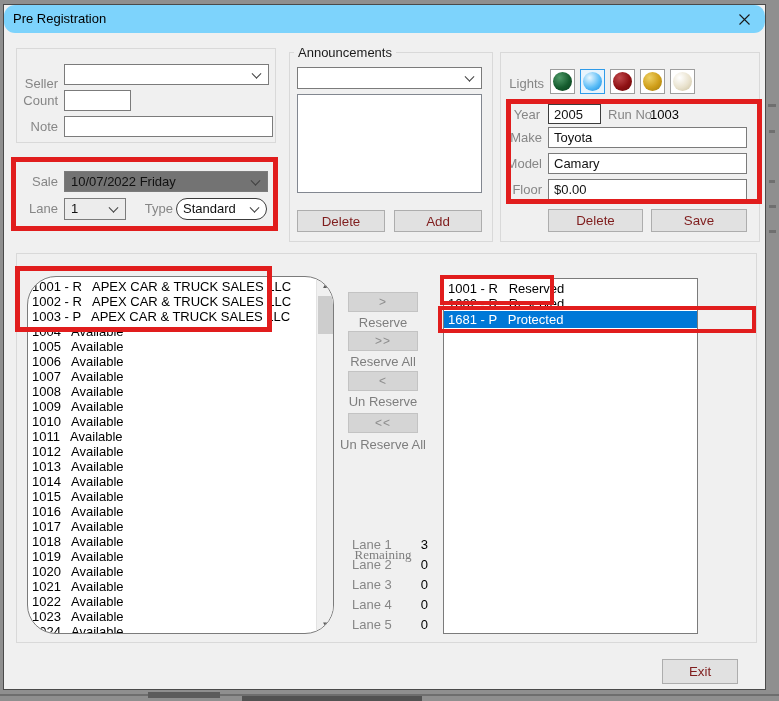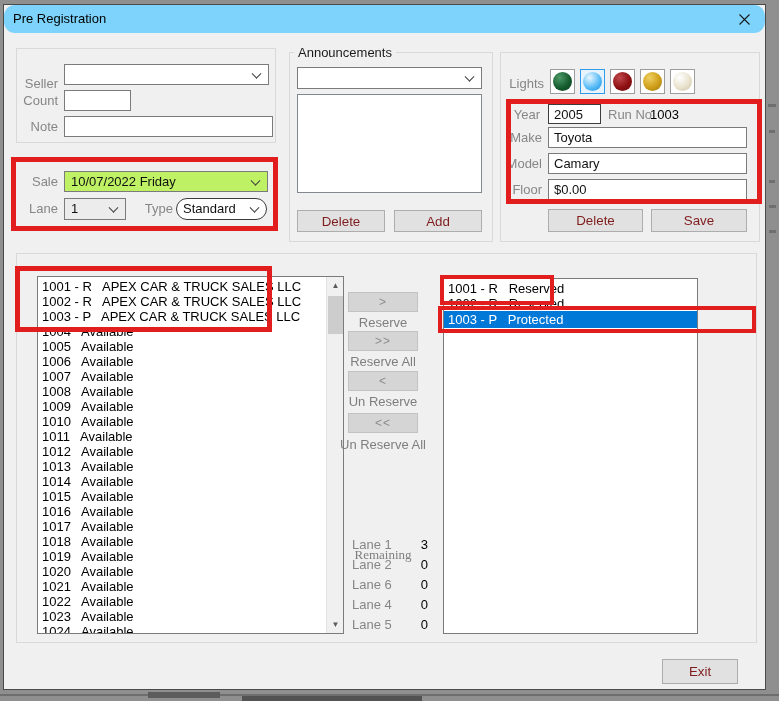--- a/index.html
+++ b/index.html
@@ -87,21 +87,21 @@
   <div class="combo" style="left:64px;top:64px;width:205px;">
     <span></span>
     <span class="chev"></span>
   </div>
   <span class="lbl" style="left:14px;top:93px;width:44px;">Count</span>
   <input class="raw" style="left: 64px; top: 90px; width: 67px;" readonly="" value="">
   <span class="lbl" style="left:14px;top:119px;width:44px;">Note</span>
   <input class="raw" style="left: 64px; top: 116px; width: 209px;" readonly="" value="">
 
   <span class="lbl" style="left:14px;top:174px;width:44px;">Sale</span>
-  <div class="combo" style="left:64px;top:171px;width:204px;background:#bef264;">
+  <div class="combo" style="left:64px;top:171px;width:204px;background:#737373;">
     <span>10/07/2022 Friday</span>
     <span class="chev"></span>
   </div>
   <span class="lbl" style="left:14px;top:201px;width:44px;">Lane</span>
   <div class="combo" style="left:64px;top:198px;width:62px;height:22px;background:#ececec;">
     <span>1</span>
     <span class="chev"></span>
   </div>
   <span class="lbl" style="left:140px;top:201px;width:33px;">Type</span>
   <div class="combo" style="left:176px;top:198px;width:91px;height:22px;border-color:#3c3c3c;border-radius:11px;">
@@ -149,21 +149,21 @@
   <span class="lbl" style="left:500px;top:156px;width:42px;">Model</span>
   <input class="raw" style="left: 548px; top: 153px; width: 199px;" readonly="" value="Camary">
   <span class="lbl" style="left:500px;top:182px;width:42px;">Floor</span>
   <input class="raw" style="left: 548px; top: 179px; width: 199px;" readonly="" value="$0.00">
 
   <button class="btn" style="left:548px;top:209px;width:95px;height:23px;">Delete</button>
   <button class="btn" style="left:651px;top:209px;width:96px;height:23px;">Save</button>
 
   <div class="groupbox" style="left:16px;top:253px;width:741px;height:390px;"></div>
 
-  <div class="listbox" style="left:37px;top:276px;width:307px;height:358px;">
+  <div class="listbox" style="left:27px;top:276px;width:307px;height:358px;border-radius:29px;">
     <div class="items">
         <div class="li">1001 - R   APEX CAR &amp; TRUCK SALES LLC</div>
         <div class="li">1002 - R   APEX CAR &amp; TRUCK SALES LLC</div>
         <div class="li">1003 - P   APEX CAR &amp; TRUCK SALES LLC</div>
         <div class="li">1004   Available</div>
         <div class="li">1005   Available</div>
         <div class="li">1006   Available</div>
         <div class="li">1007   Available</div>
         <div class="li">1008   Available</div>
         <div class="li">1009   Available</div>
@@ -203,38 +203,38 @@
   <div>
       <div class="lane-row" style="top: 537px;">
         <span class="lane-name">Lane 1</span>
         <span class="lane-val">3</span>
       </div>
       <div class="lane-row" style="top: 557px;">
         <span class="lane-name">Lane 2</span>
         <span class="lane-val">0</span>
       </div>
       <div class="lane-row" style="top: 577px;">
-        <span class="lane-name">Lane 6</span>
+        <span class="lane-name">Lane 3</span>
         <span class="lane-val">0</span>
       </div>
       <div class="lane-row" style="top: 597px;">
         <span class="lane-name">Lane 4</span>
         <span class="lane-val">0</span>
       </div>
       <div class="lane-row" style="top: 617px;">
         <span class="lane-name">Lane 5</span>
         <span class="lane-val">0</span>
       </div>
     </div>
 
   <div class="listbox" style="left:443px;top:278px;width:255px;height:356px;">
     <div class="items" style="right:0;">
         <div class="li">1001 - R   Reserved</div>
         <div class="li">1002 - R   Reserved</div>
-        <div class="li sel">1003 - P   Protected</div>
+        <div class="li sel">1681 - P   Protected</div>
       </div>
   </div>
 
   <button class="btn" style="left:662px;top:659px;width:76px;height:25px;">Exit</button>
 
   <div class="anno" style="left:11px;top:157px;width:267px;height:74px;"></div>
   <div class="anno" style="left:506px;top:99px;width:256px;height:105px;"></div>
   <div class="anno" style="left:15px;top:266px;width:257px;height:66px;"></div>
   <div class="anno thin" style="left:440px;top:275px;width:114px;height:30px;"></div>
   <div class="anno thin" style="left:438px;top:306px;width:318px;height:27px;"></div>

